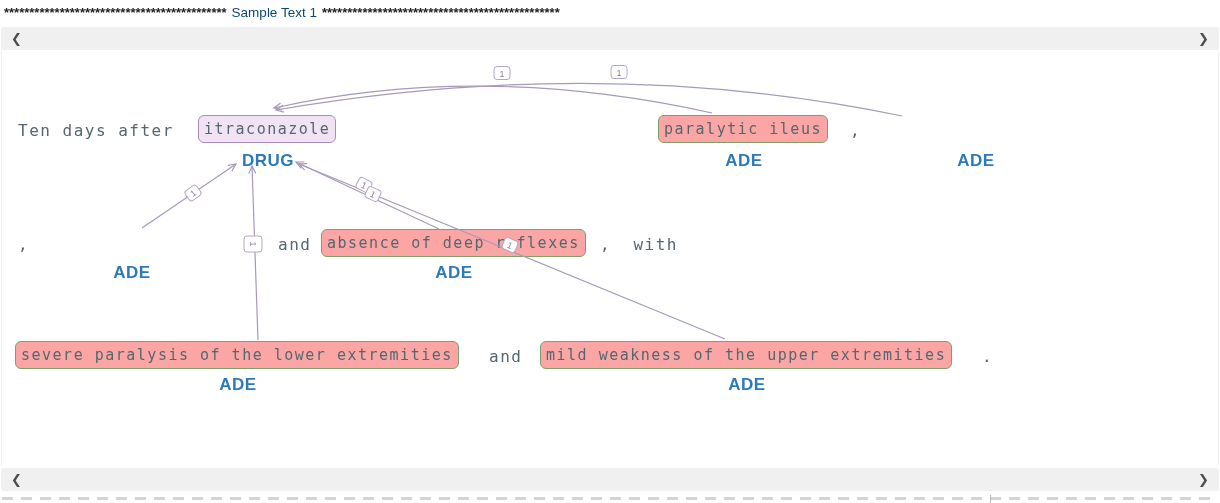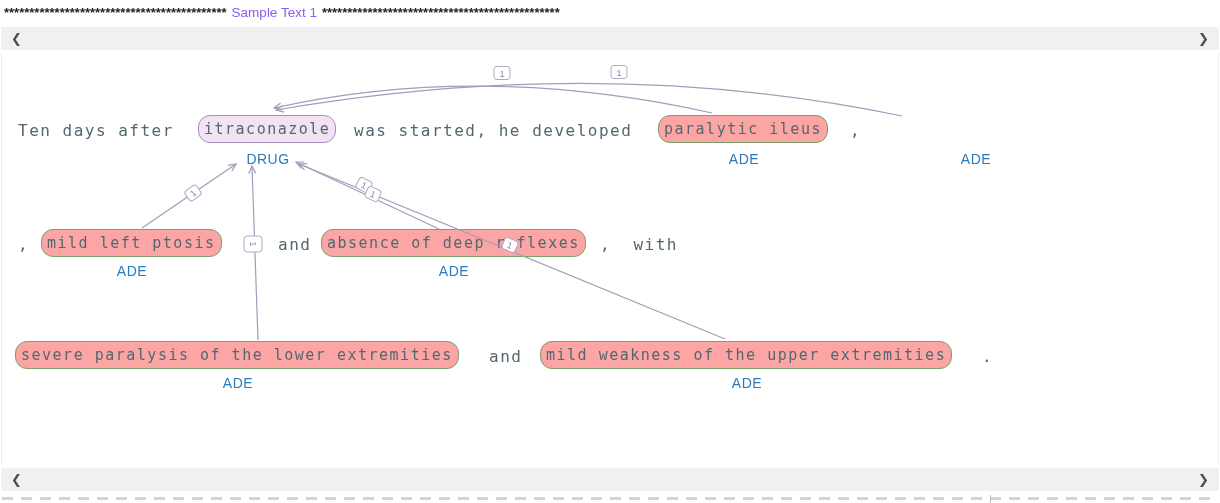--- a/index.html
+++ b/index.html
@@ -3,44 +3,44 @@
 <meta charset="utf-8">
 <style>
   html,body{margin:0;padding:0;background:#fff;width:1220px;height:503px;overflow:hidden;
     font-family:"Liberation Sans", sans-serif;}
   #page{position:relative;width:1220px;height:503px;background:#fff;}
 
   
   #header{position:absolute;left:4px;top:3px;width:1212px;height:20px;white-space:nowrap;
     overflow:hidden;font-size:13px;color:#161616;line-height:20px;}
   #header .ast{letter-spacing:0;font-weight:600;color:#222;}
-  #header .ttl{font-weight:400;color:#8b5cf6;padding:0 5px;font-size:13.5px;}
+  #header .ttl{font-weight:400;color:#0c4a6e;padding:0 5px;font-size:13.5px;}
 
   
   .hscroll{position:absolute;left:1px;width:1218px;height:23px;background:#f0f0f0;
     border-radius:2px;display:flex;align-items:center;justify-content:space-between;
     padding:0 10px;box-sizing:border-box;}
   #scroll-top{top:27px;}
   #scroll-bottom{top:468px;}
   .chev{font-size:13px;font-weight:bold;color:#4d4d4d;cursor:pointer;line-height:23px;
     font-family:"DejaVu Sans", sans-serif;}
 
   
   #canvas{position:absolute;left:1px;top:52px;width:1218px;height:413px;background:#fff;
     border-left:1px solid #efefef;border-right:1px solid #efefef;box-sizing:border-box;}
   #arcs{position:absolute;left:0;top:0;pointer-events:none;z-index:5;}
 
   .tok{position:absolute;font-family:"DejaVu Sans Mono", monospace;font-size:16px;
     line-height:24px;letter-spacing:1.5px;color:#54676f;white-space:pre;z-index:2;}
   .ent{position:absolute;font-family:"DejaVu Sans Mono", monospace;font-size:15px;
     line-height:24px;letter-spacing:1.5px;color:#54676f;white-space:pre;z-index:2;
-    padding:1px 5px;border-radius:12px;border:1.5px solid;cursor:pointer;}
+    padding:1px 5px;border-radius:6px;border:1.5px solid;cursor:pointer;}
   .ent.drug{background:#f1e3f3;border-color:#aa8cbd;}
   .ent.ade{background:#fca5a5;border-color:#7ca06b;}
-  .etag{position:absolute;transform:translateX(-50%);font-size:14px;font-weight:normal;
+  .etag{position:absolute;transform:translateX(-50%);font-size:17px;font-weight:bold;
     color:#2b7bbb;letter-spacing:0.5px;z-index:3;font-family:"Liberation Sans",sans-serif;}
 
   .arc-line{stroke:#a79ab8;stroke-width:1.2;fill:none;}
   .arc-box{fill:#ffffff;stroke:#b4a6c2;stroke-width:1;}
   .arc-num{font-family:"Liberation Sans",sans-serif;font-size:9px;fill:#8f81a0;
     text-anchor:middle;}
 
   
   #bottom-strip{position:absolute;left:0;top:494px;width:1220px;height:9px;background:#fff;}
   #bottom-dashes{position:absolute;left:2px;top:3px;width:1210px;height:3px;
@@ -58,29 +58,27 @@
 
   <div id="scroll-top" class="hscroll">
     <span class="chev">❮</span>
     <span class="chev">❯</span>
   </div>
 
   <div id="canvas">
 
     <span class="tok" style="left:16px;top:67px">Ten days after</span>
     <span class="ent drug" style="left:196px;top:63px">itraconazole</span>
-    <span class="tok" style="left:352px;top:67px">was started, he developed</span>
     <span class="ent ade" style="left:656px;top:63px">paralytic ileus</span>
     <span class="tok" style="left:848px;top:67px">,</span>
     <span class="etag" style="left:266px;top:99px">DRUG</span>
     <span class="etag" style="left:742px;top:99px">ADE</span>
     <span class="etag" style="left:974px;top:99px">ADE</span>
 
     <span class="tok" style="left:16px;top:181px">,</span>
-    <span class="ent ade" style="left:39px;top:177px">mild left ptosis</span>
     <span class="tok" style="left:276px;top:181px">and</span>
     <span class="ent ade" style="left:319px;top:177px">absence of deep reflexes</span>
     <span class="tok" style="left:598px;top:181px">,  with</span>
     <span class="etag" style="left:130px;top:211px">ADE</span>
     <span class="etag" style="left:452px;top:211px">ADE</span>
 
     <span class="ent ade" style="left:13px;top:289px">severe paralysis of the lower extremities</span>
     <span class="tok" style="left:487px;top:293px">and</span>
     <span class="ent ade" style="left:538px;top:289px">mild weakness of the upper extremities</span>
     <span class="tok" style="left:980px;top:293px">.</span>

